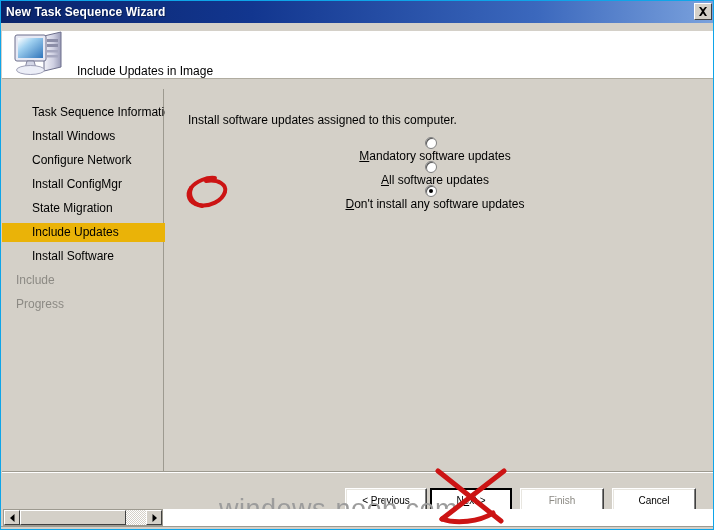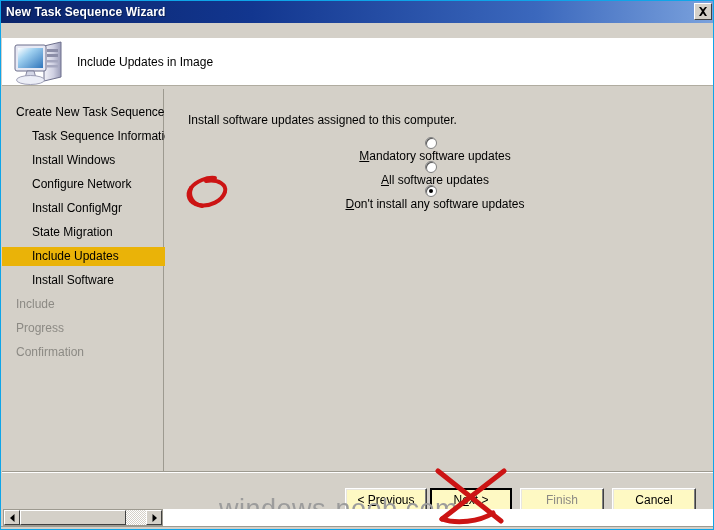--- a/index.html
+++ b/index.html
@@ -57,26 +57,26 @@
     display: flex;
     align-items: center;
     justify-content: center;
     cursor: default;
   }
   #close-button svg { display: block; }
 
   
   #header-band {
     position: absolute;
-    left: 1px; top: 37px;
+    left: 1px; top: 30px;
     width: 712px;
     height: 48px;
     background: #ffffff;
     display: flex;
-    align-items: center;
+    align-items: flex-end;
     box-sizing: border-box;
     border-bottom: 1px solid #b0aca0;
   }
   #header-icon {
     width: 56px;
     height: 52px;
     margin-left: 9px;
     margin-right: 10px;
     flex: none;
   }
@@ -200,26 +200,26 @@
     left: 1px;
     top: 473px;
     width: 712px;
     height: 56px;
     background: #d4d0c8;
   }
   .wiz-button {
     position: absolute;
     top: 14px;
     height: 24px;
-    background: #fef9c3;
+    background: #ffffff;
     border: 1px solid #ffffff;
     border-right-color: #404040;
     border-bottom-color: #404040;
     box-shadow: inset -1px -1px 0 #808080, inset 1px 1px 0 #e8e6e0;
-    font-size: 12px;
+    font-size: 10px;
     color: #000000;
     display: flex;
     align-items: center;
     justify-content: center;
     box-sizing: border-box;
     cursor: default;
     white-space: nowrap;
   }
   .wiz-button.default {
     border: 2px solid #000000;
@@ -356,23 +356,20 @@
 
       <path d="M16,35 L23,35 L25,42 L14,42 Z" fill="#d3d6e6" stroke="#6d6f8c" stroke-width="0.8"></path>
       <ellipse cx="19.5" cy="44" rx="14" ry="4.5" fill="#eceef7" stroke="#8a8ca6" stroke-width="0.8"></ellipse>
     </svg>
     <span id="header-title">Include Updates in Image</span>
   </div>
 
   <div id="body-area">
 
     <div id="sidebar">
-      <div class="nav-item level-0">
-        <span>Create New Task Sequence</span>
-      </div>
       <div class="nav-item level-1">
         <span>Task Sequence Information</span>
       </div>
       <div class="nav-item level-1">
         <span>Install Windows</span>
       </div>
       <div class="nav-item level-1">
         <span>Configure Network</span>
       </div>
       <div class="nav-item level-1">
@@ -385,23 +382,20 @@
         <span>Include Updates</span>
       </div>
       <div class="nav-item level-1">
         <span>Install Software</span>
       </div>
       <div class="nav-item level-0 dim">
         <span>Include</span>
       </div>
       <div class="nav-item level-0 dim">
         <span>Progress</span>
-      </div>
-      <div class="nav-item level-0 dim">
-        <span>Confirmation</span>
       </div>
     </div>
 
     <div id="content-pane">
       <div id="content-intro">Install software updates assigned to this computer.</div>
 
       <div id="radio-group">
 
         <div class="radio-row">
           <span class="radio-dot"></span>

